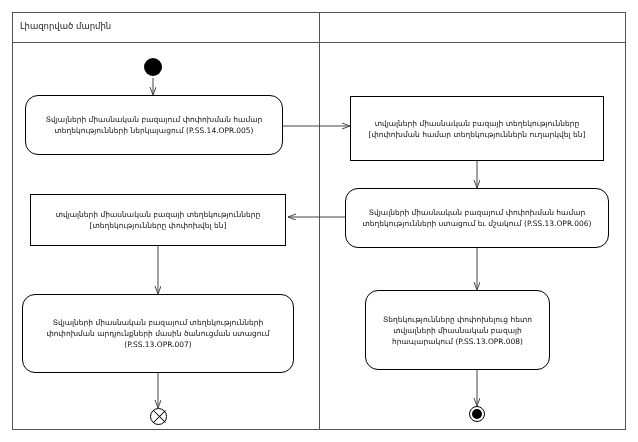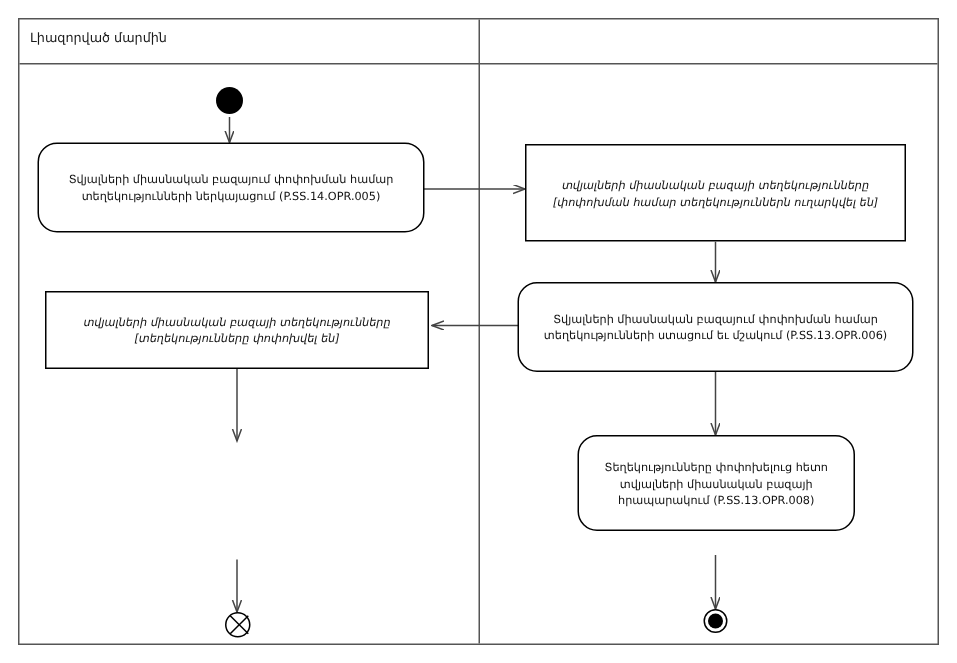--- a/index.html
+++ b/index.html
@@ -61,21 +61,21 @@
     display: flex;
     align-items: center;
     justify-content: center;
     text-align: center;
     font-size: 7.5px;
     line-height: 11px;
     color: #111111;
     padding: 4px 7px;
   }
   .node.action { border-radius: 13px; }
-  .node.object { border-radius: 0; font-style: italic; }
+  .node.object { border-radius: 0; }
   .node-text { display: block; white-space: pre-line; }
 
   
   .initial-node {
     position: absolute;
     width: 18px;
     height: 18px;
     border-radius: 50%;
     background: #000000;
   }
@@ -184,22 +184,27 @@
   <div class="node action" style="left:345px; top:188px; width:264px; height:60px;">
     <span class="node-text">Տվյալների միասնական բազայում փոփոխման համար
 տեղեկությունների ստացում եւ մշակում (P.SS.13.OPR.006)</span>
   </div>
 
   <div class="node object" style="left:30px; top:194px; width:256px; height:52px;">
     <span class="node-text">տվյալների միասնական բազայի տեղեկությունները
 [տեղեկությունները փոփոխվել են]</span>
   </div>
 
-
-  <div class="node action" style="left:385px; top:290px; width:185px; height:64px;">
+  <div class="node action" style="left:22px; top:294px; width:272px; height:79px;">
+    <span class="node-text">Տվյալների միասնական բազայում տեղեկությունների
+փոփոխման արդյունքների մասին ծանուցման ստացում
+(P.SS.13.OPR.007)</span>
+  </div>
+
+  <div class="node action" style="left:365px; top:290px; width:185px; height:80px;">
     <span class="node-text">Տեղեկությունները փոփոխելուց հետո
 տվյալների միասնական բազայի
 հրապարակում (P.SS.13.OPR.008)</span>
   </div>
 
   <div class="flow-final-node" style="left:150px; top:408px;"></div>
 
   <div class="final-node" style="left:469px; top:406px;"></div>
 
 </div>

